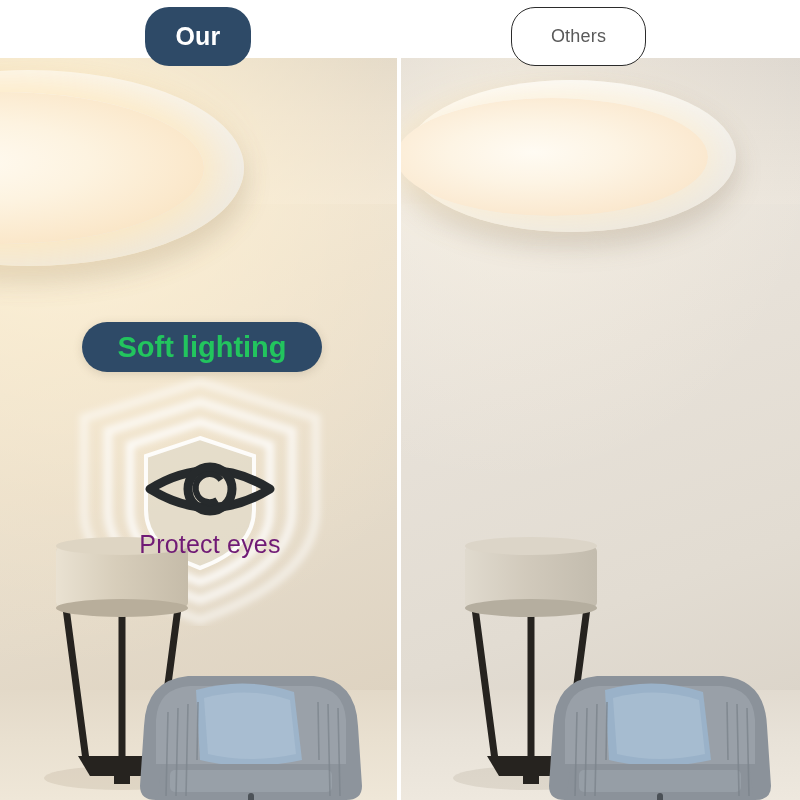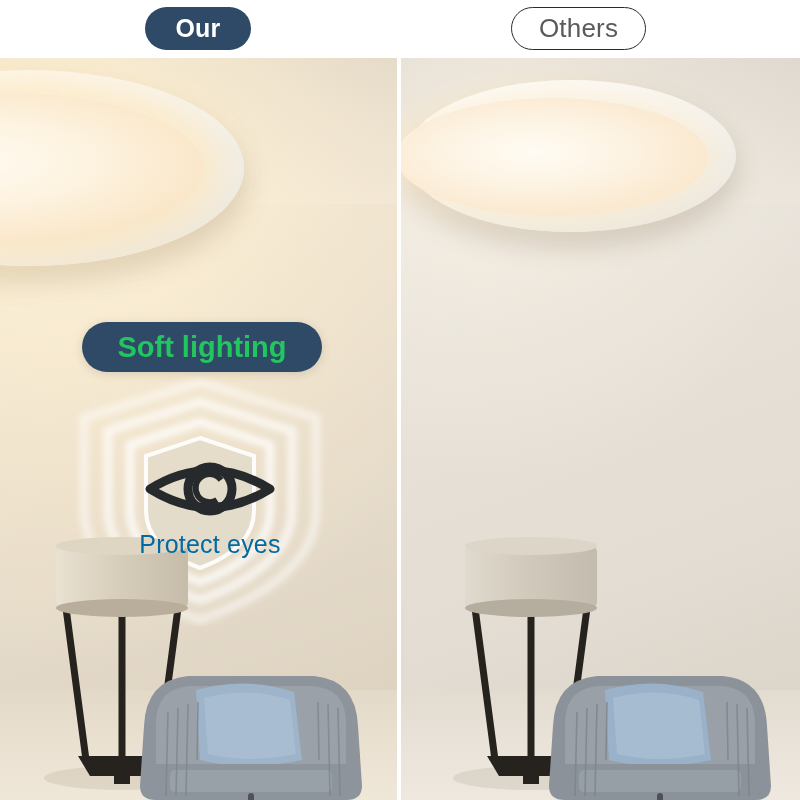--- a/index.html
+++ b/index.html
@@ -6,26 +6,26 @@
   * { margin:0; padding:0; box-sizing:border-box; }
   html,body { width:800px; height:800px; overflow:hidden; background:#fff;
               font-family:"Liberation Sans", sans-serif; }
 
   .stage { position:relative; width:800px; height:800px; background:#ffffff; }
 
   
   .header { position:absolute; left:0; top:0; width:800px; height:58px;
             background:#ffffff; z-index:40; }
 
-  .badge { position:absolute; top:7px; height:43px; border-radius:24px;
+  .badge { position:absolute; top:7px; height:59px; border-radius:24px;
            display:flex; align-items:center; justify-content:center;
            font-size:25px; font-weight:bold; letter-spacing:.2px; }
   .badge-our    { left:145px; width:106px; background:#2e4a67; color:#ffffff; }
   .badge-others { left:511px; width:135px; background:#ffffff; color:#5a5a5a;
-                  border:1.6px solid #2b2b2b; font-weight:normal; font-size:26px; }
+                  border:1.6px solid #2b2b2b; font-weight:normal; font-size:18px; }
 
   
   .panel { position:absolute; top:58px; height:742px; overflow:hidden; }
   .panel-left  { left:0px;   width:397px; }
   .panel-right { left:401px; width:399px; }
 
   .divider { position:absolute; left:397px; top:58px; width:4px; height:742px;
              background:#ffffff; z-index:35; }
 
   
@@ -96,21 +96,21 @@
   .shield-rings { position:absolute; left:70px; top:318px; width:260px; height:250px;
                   z-index:12; pointer-events:none; }
   .shield-rings svg { width:100%; height:100%; display:block; }
 
   
   .feature { position:absolute; z-index:22; text-align:center; }
   .feature-left  { left:100px; top:392px; width:220px; }
 
   .eye-wrap { height:78px; display:flex; align-items:center; justify-content:center; }
   .feature-label { font-size:25px; letter-spacing:.2px; }
-  .label-protect { color:#0369a1; margin-top:2px; }
+  .label-protect { color:#701a75; margin-top:2px; }
 
   
   .scene { position:absolute; left:0; top:0; width:100%; height:100%; z-index:15; }
   .scene svg { position:absolute; display:block; }
 </style>
 </head>
 <body>
 
 <div class="stage">
 

